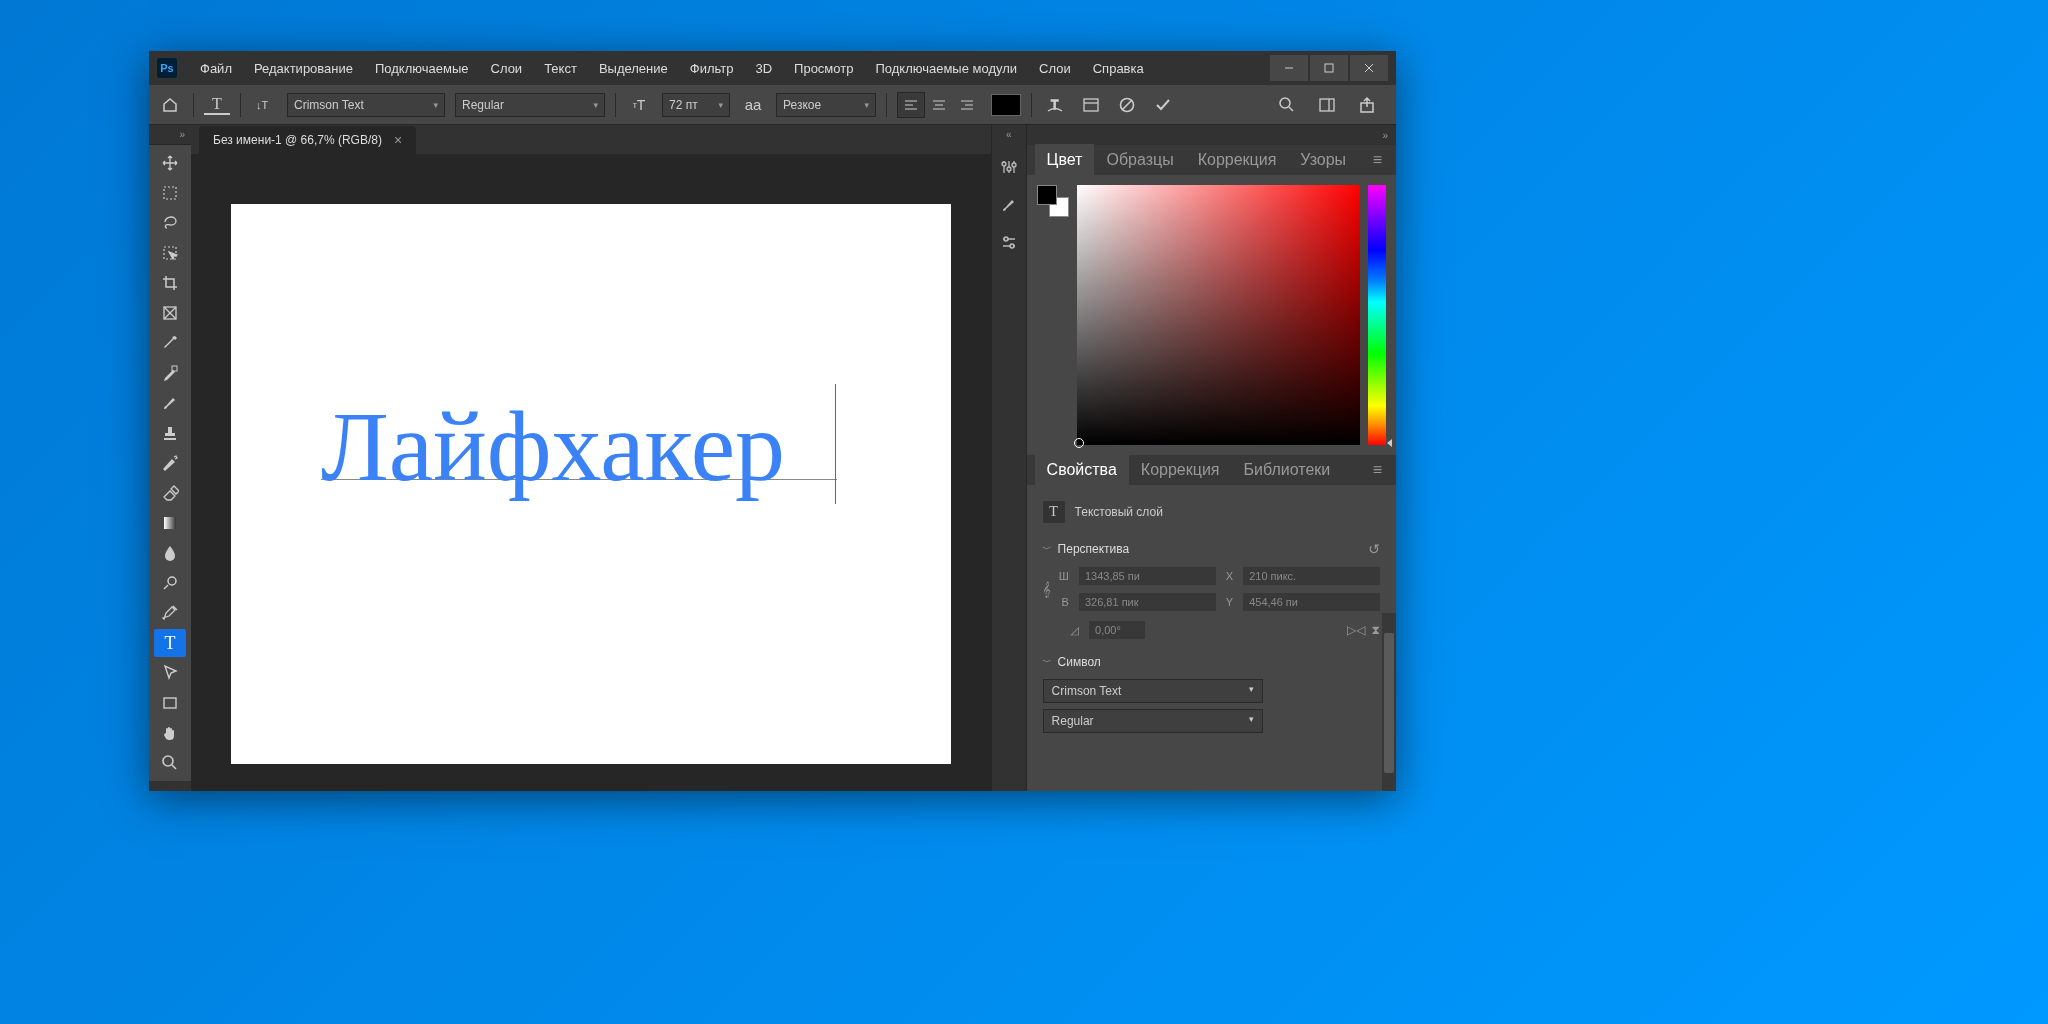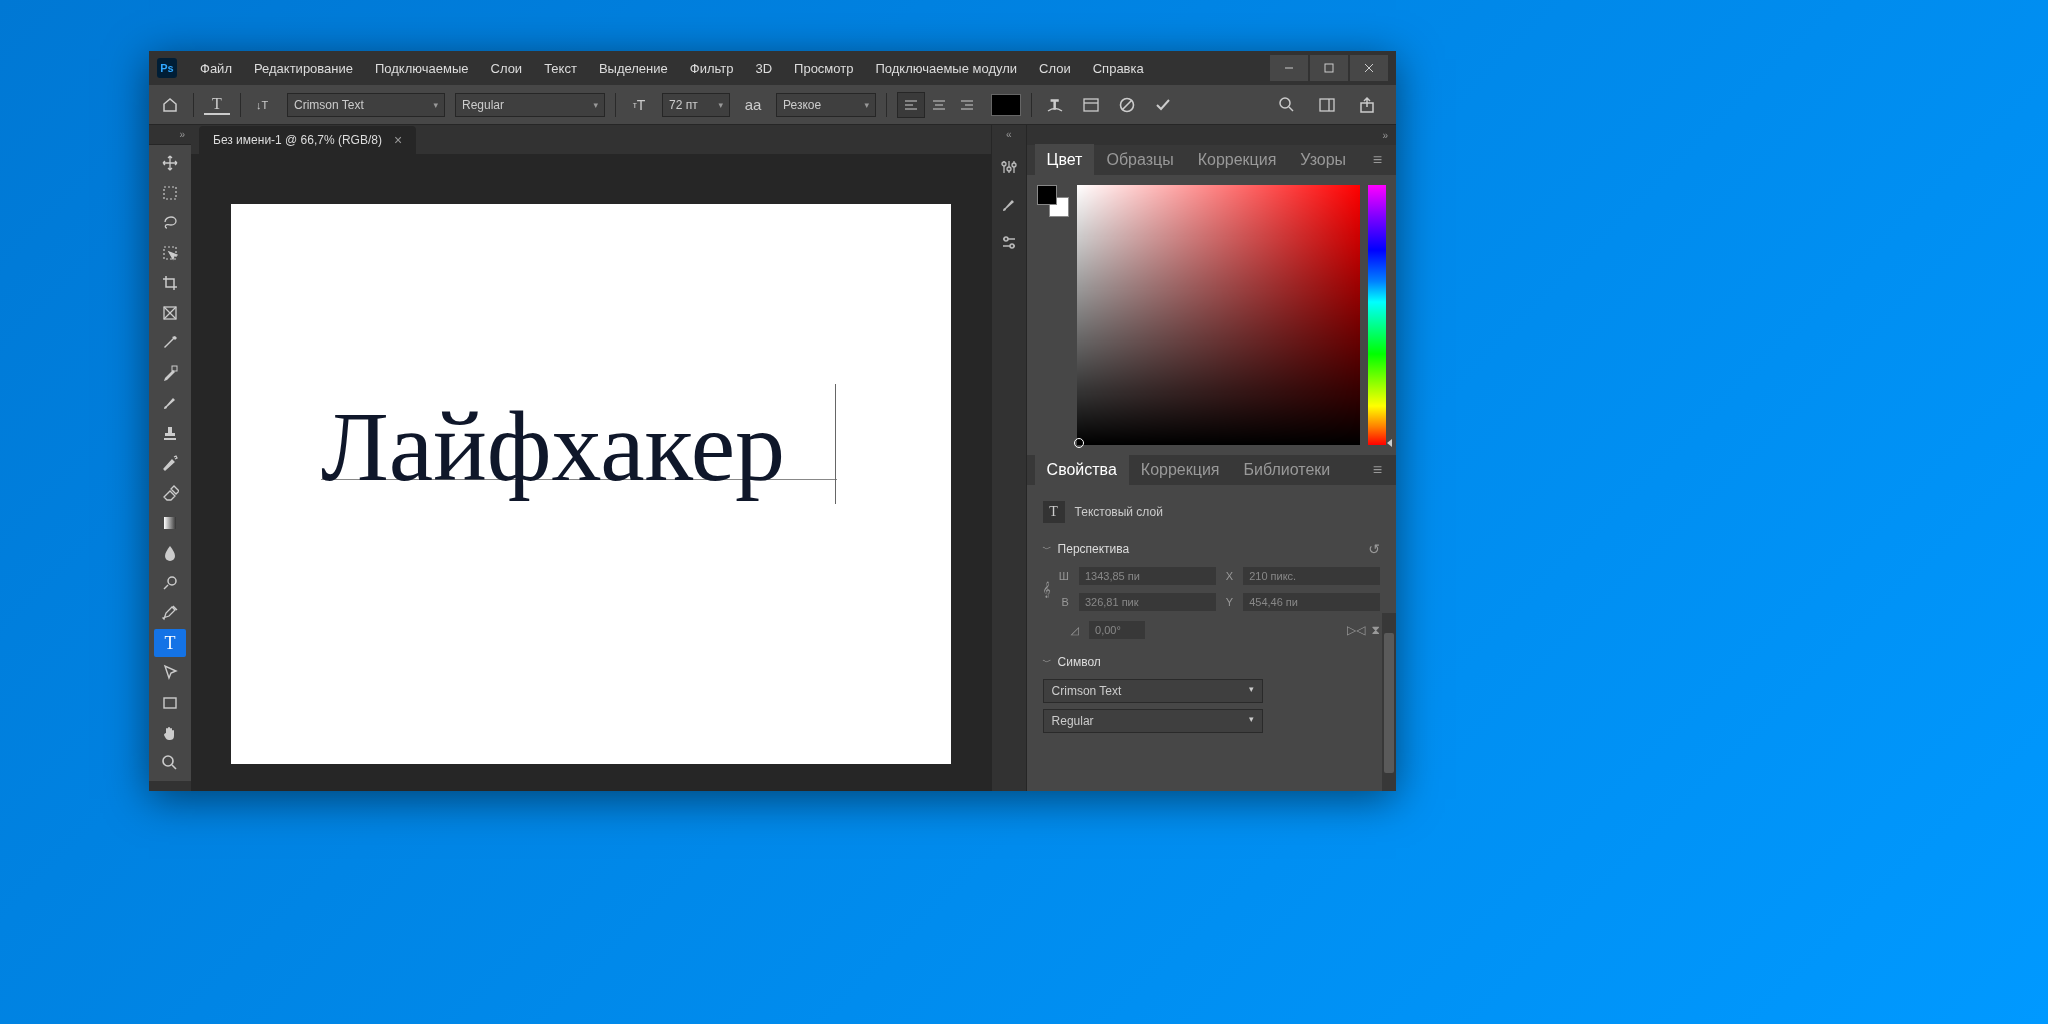--- a/index.html
+++ b/index.html
@@ -30,21 +30,21 @@
 .toggle-strip { height:20px; background:#323232; border-bottom:1px solid #262626; display:flex; align-items:center; justify-content:flex-end; padding-right:6px; color:#999; font-size:10px; cursor:pointer; width:42px; }
 .toolbox { width:42px; background:#474747; display:flex; flex-direction:column; align-items:center; padding:4px 0; gap:2px; }
 .tool { width:32px; height:28px; display:flex; align-items:center; justify-content:center; color:#ccc; cursor:pointer; border-radius:2px; font-size:16px; position:relative; }
 .tool.active { background:#1473e6; color:#fff; }
 .center-col { flex:1; display:flex; flex-direction:column; background:#262626; }
 .tab-bar { height:29px; background:#323232; display:flex; align-items:flex-end; padding-left:8px; }
 .doc-tab { background:#262626; padding:6px 14px; color:#ddd; font-size:12px; display:flex; align-items:center; gap:12px; border-top-left-radius:4px; border-top-right-radius:4px; cursor:pointer; }
 .tab-close { color:#999; font-size:14px; cursor:pointer; }
 .canvas-wrap { flex:1; background:#262626; display:flex; align-items:flex-start; justify-content:center; padding:50px 40px; overflow:hidden; }
 .canvas { width:720px; height:560px; background:#fff; position:relative; }
-.canvas-text { position:absolute; left:90px; top:185px; font-family:"Times New Roman",serif; font-size:100px; color:#0f172a; }
+.canvas-text { position:absolute; left:90px; top:185px; font-family:"Times New Roman",serif; font-size:100px; color:#3b82f6; }
 .text-cursor { position:absolute; left:604px; top:180px; width:1px; height:120px; background:#666; }
 .text-baseline { position:absolute; left:90px; top:275px; width:516px; height:1px; background:#888; }
 .side-strip { width:36px; background:#323232; display:flex; flex-direction:column; align-items:center; gap:14px; padding-top:30px; border-left:1px solid #262626; }
 .side-ico { width:24px; height:24px; display:flex; align-items:center; justify-content:center; color:#bbb; cursor:pointer; font-size:15px; }
 .side-strip-toggle { position:absolute; font-size:10px; color:#999; top:4px; }
 .right-panels { width:386px; background:#383838; display:flex; flex-direction:column; border-left:1px solid #262626; position:relative; }
 .panel-toggle { height:20px; background:#323232; display:flex; justify-content:flex-end; align-items:center; padding-right:8px; color:#999; font-size:10px; cursor:pointer; }
 .panel-tabs { height:30px; background:#383838; display:flex; align-items:center; padding:0 8px; gap:0; }
 .panel-tab { padding:7px 12px; color:#999; font-size:16px; cursor:pointer; }
 .panel-tab.active { color:#fff; background:#474747; }

